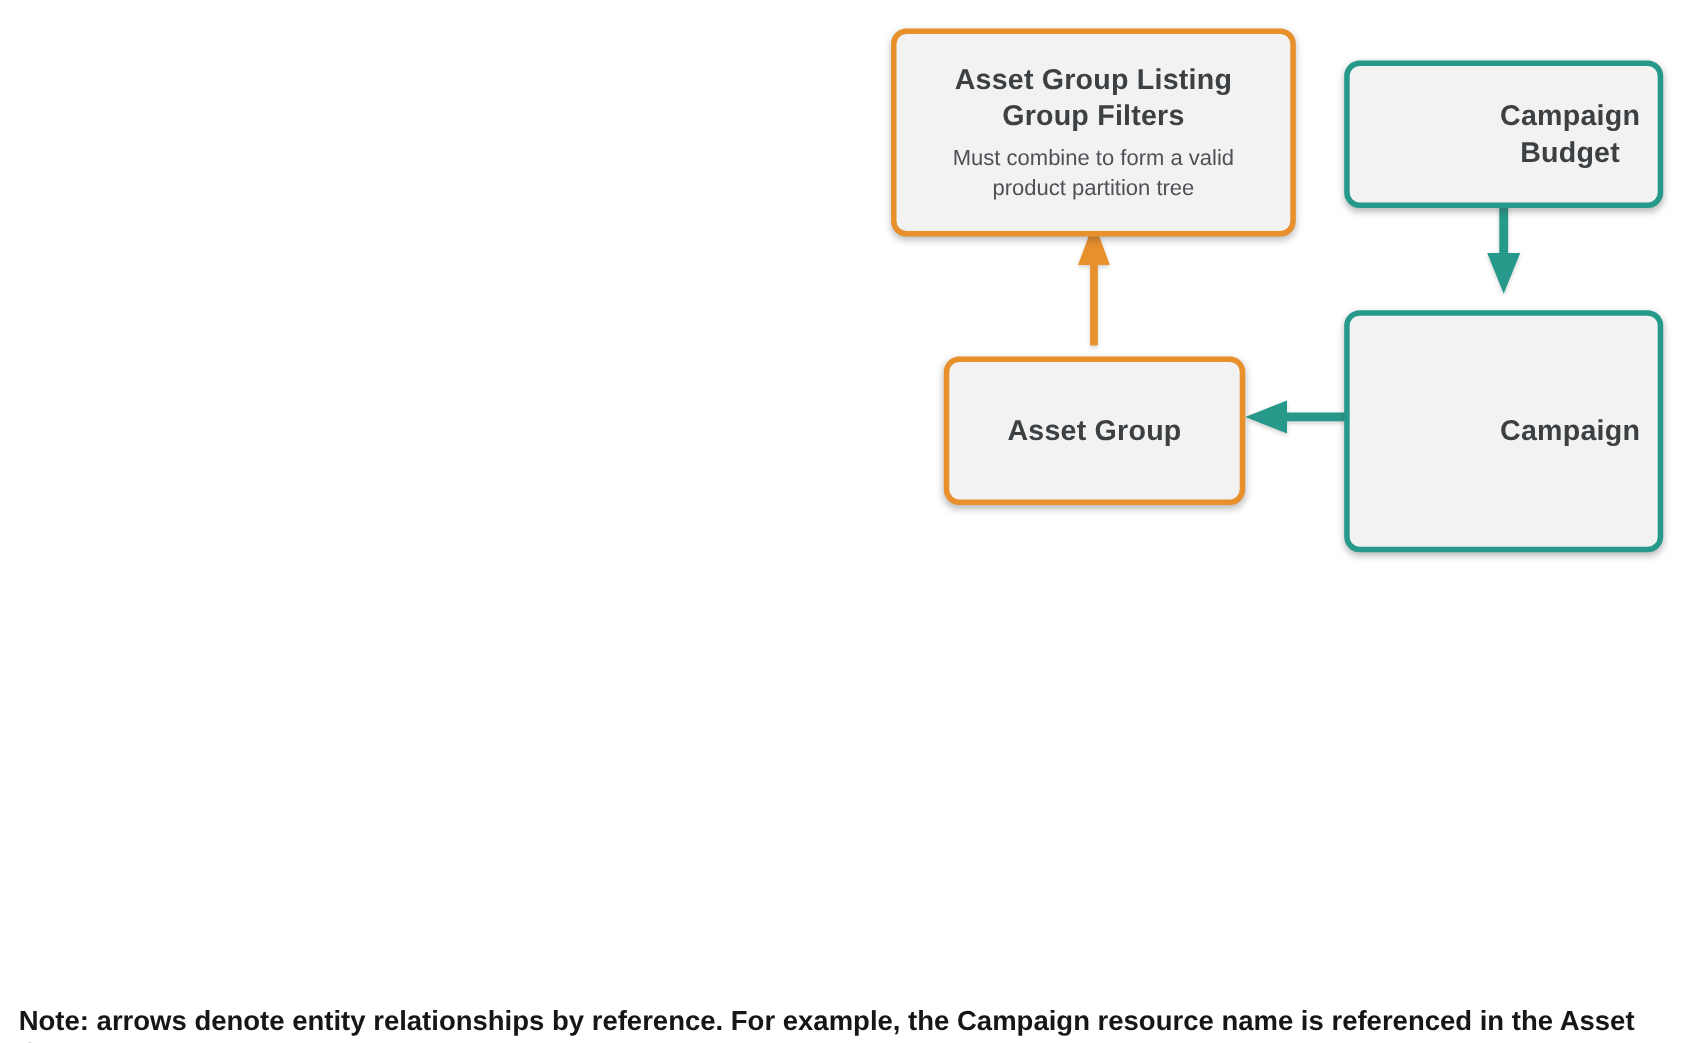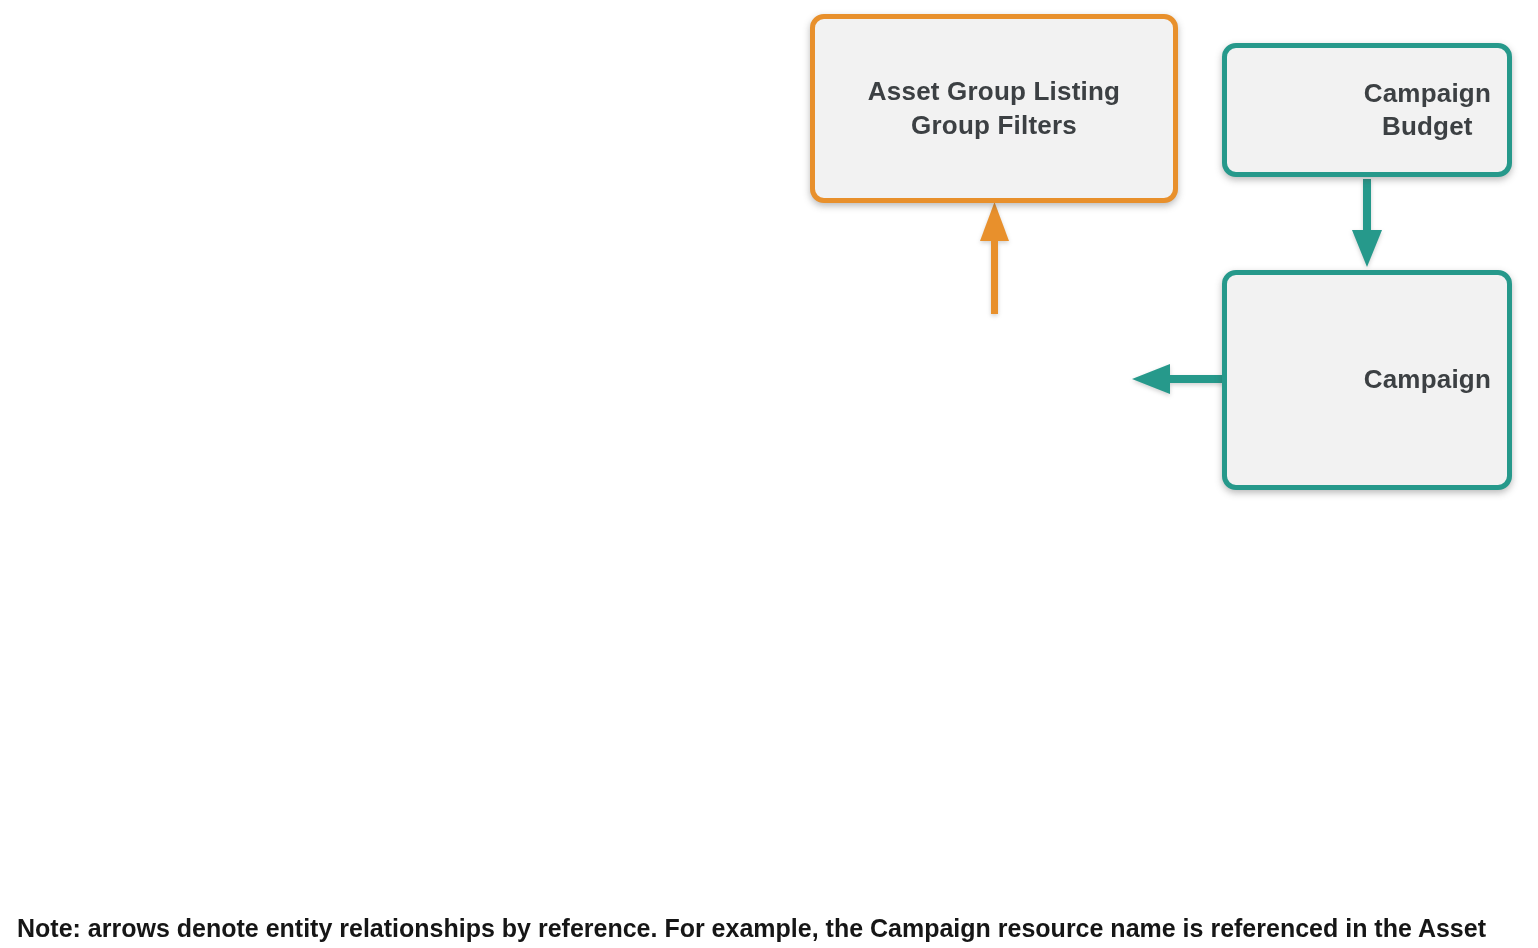--- a/index.html
+++ b/index.html
@@ -29,20 +29,21 @@
     box-sizing: border-box;
     background: var(--node-bg, #F2F2F2);
     border-radius: 14px;
     display: flex;
     flex-direction: column;
     align-items: center;
     justify-content: center;
     text-align: center;
     padding: 10px 16px;
     box-shadow: 0 3px 7px rgba(60,60,60,0.35);
+    margin-top: 12px;
   }
   .node.orange { border: 5px solid var(--orange, #E8902C); }
   .node.teal   { border: 5px solid var(--teal, #26998B); align-items: flex-end; }
 
   .node-title {
     font-weight: bold;
     font-size: 26px;
     line-height: 1.28;
     color: var(--title-color, #3C4043);
     white-space: pre-line;
@@ -84,27 +85,32 @@
 
     <g class="arrow">
       <line class="stroke-teal" x1="1224" y1="379" x2="1167" y2="379" stroke-width="8"></line>
       <polygon class="fill-teal" points="1132,379 1170,364 1170,394"></polygon>
     </g>
   </svg>
 
   <div class="node orange" style="left:810px; top:14px; width:368px; height:189px;">
     <div class="node-title">Asset Group Listing
 Group Filters</div>
+    <div class="node-subtitle">Must combine to form a valid
+product partition tree</div>
   </div>
 
   <div class="node teal" style="left:1222px; top:43px; width:290px; height:134px;">
     <div class="node-title">Campaign
 Budget</div>
   </div>
 
+  <div class="node orange" style="left:858px; top:312px; width:274px; height:135px;">
+    <div class="node-title">Asset Group</div>
+  </div>
 
   <div class="node teal" style="left:1222px; top:270px; width:290px; height:220px;">
     <div class="node-title">Campaign</div>
   </div>
 
 </div>
 
 <div class="footnote">Note: arrows denote entity relationships by reference. For example, the Campaign resource name is referenced in the Asset Group.</div>
 
 </body></html>

